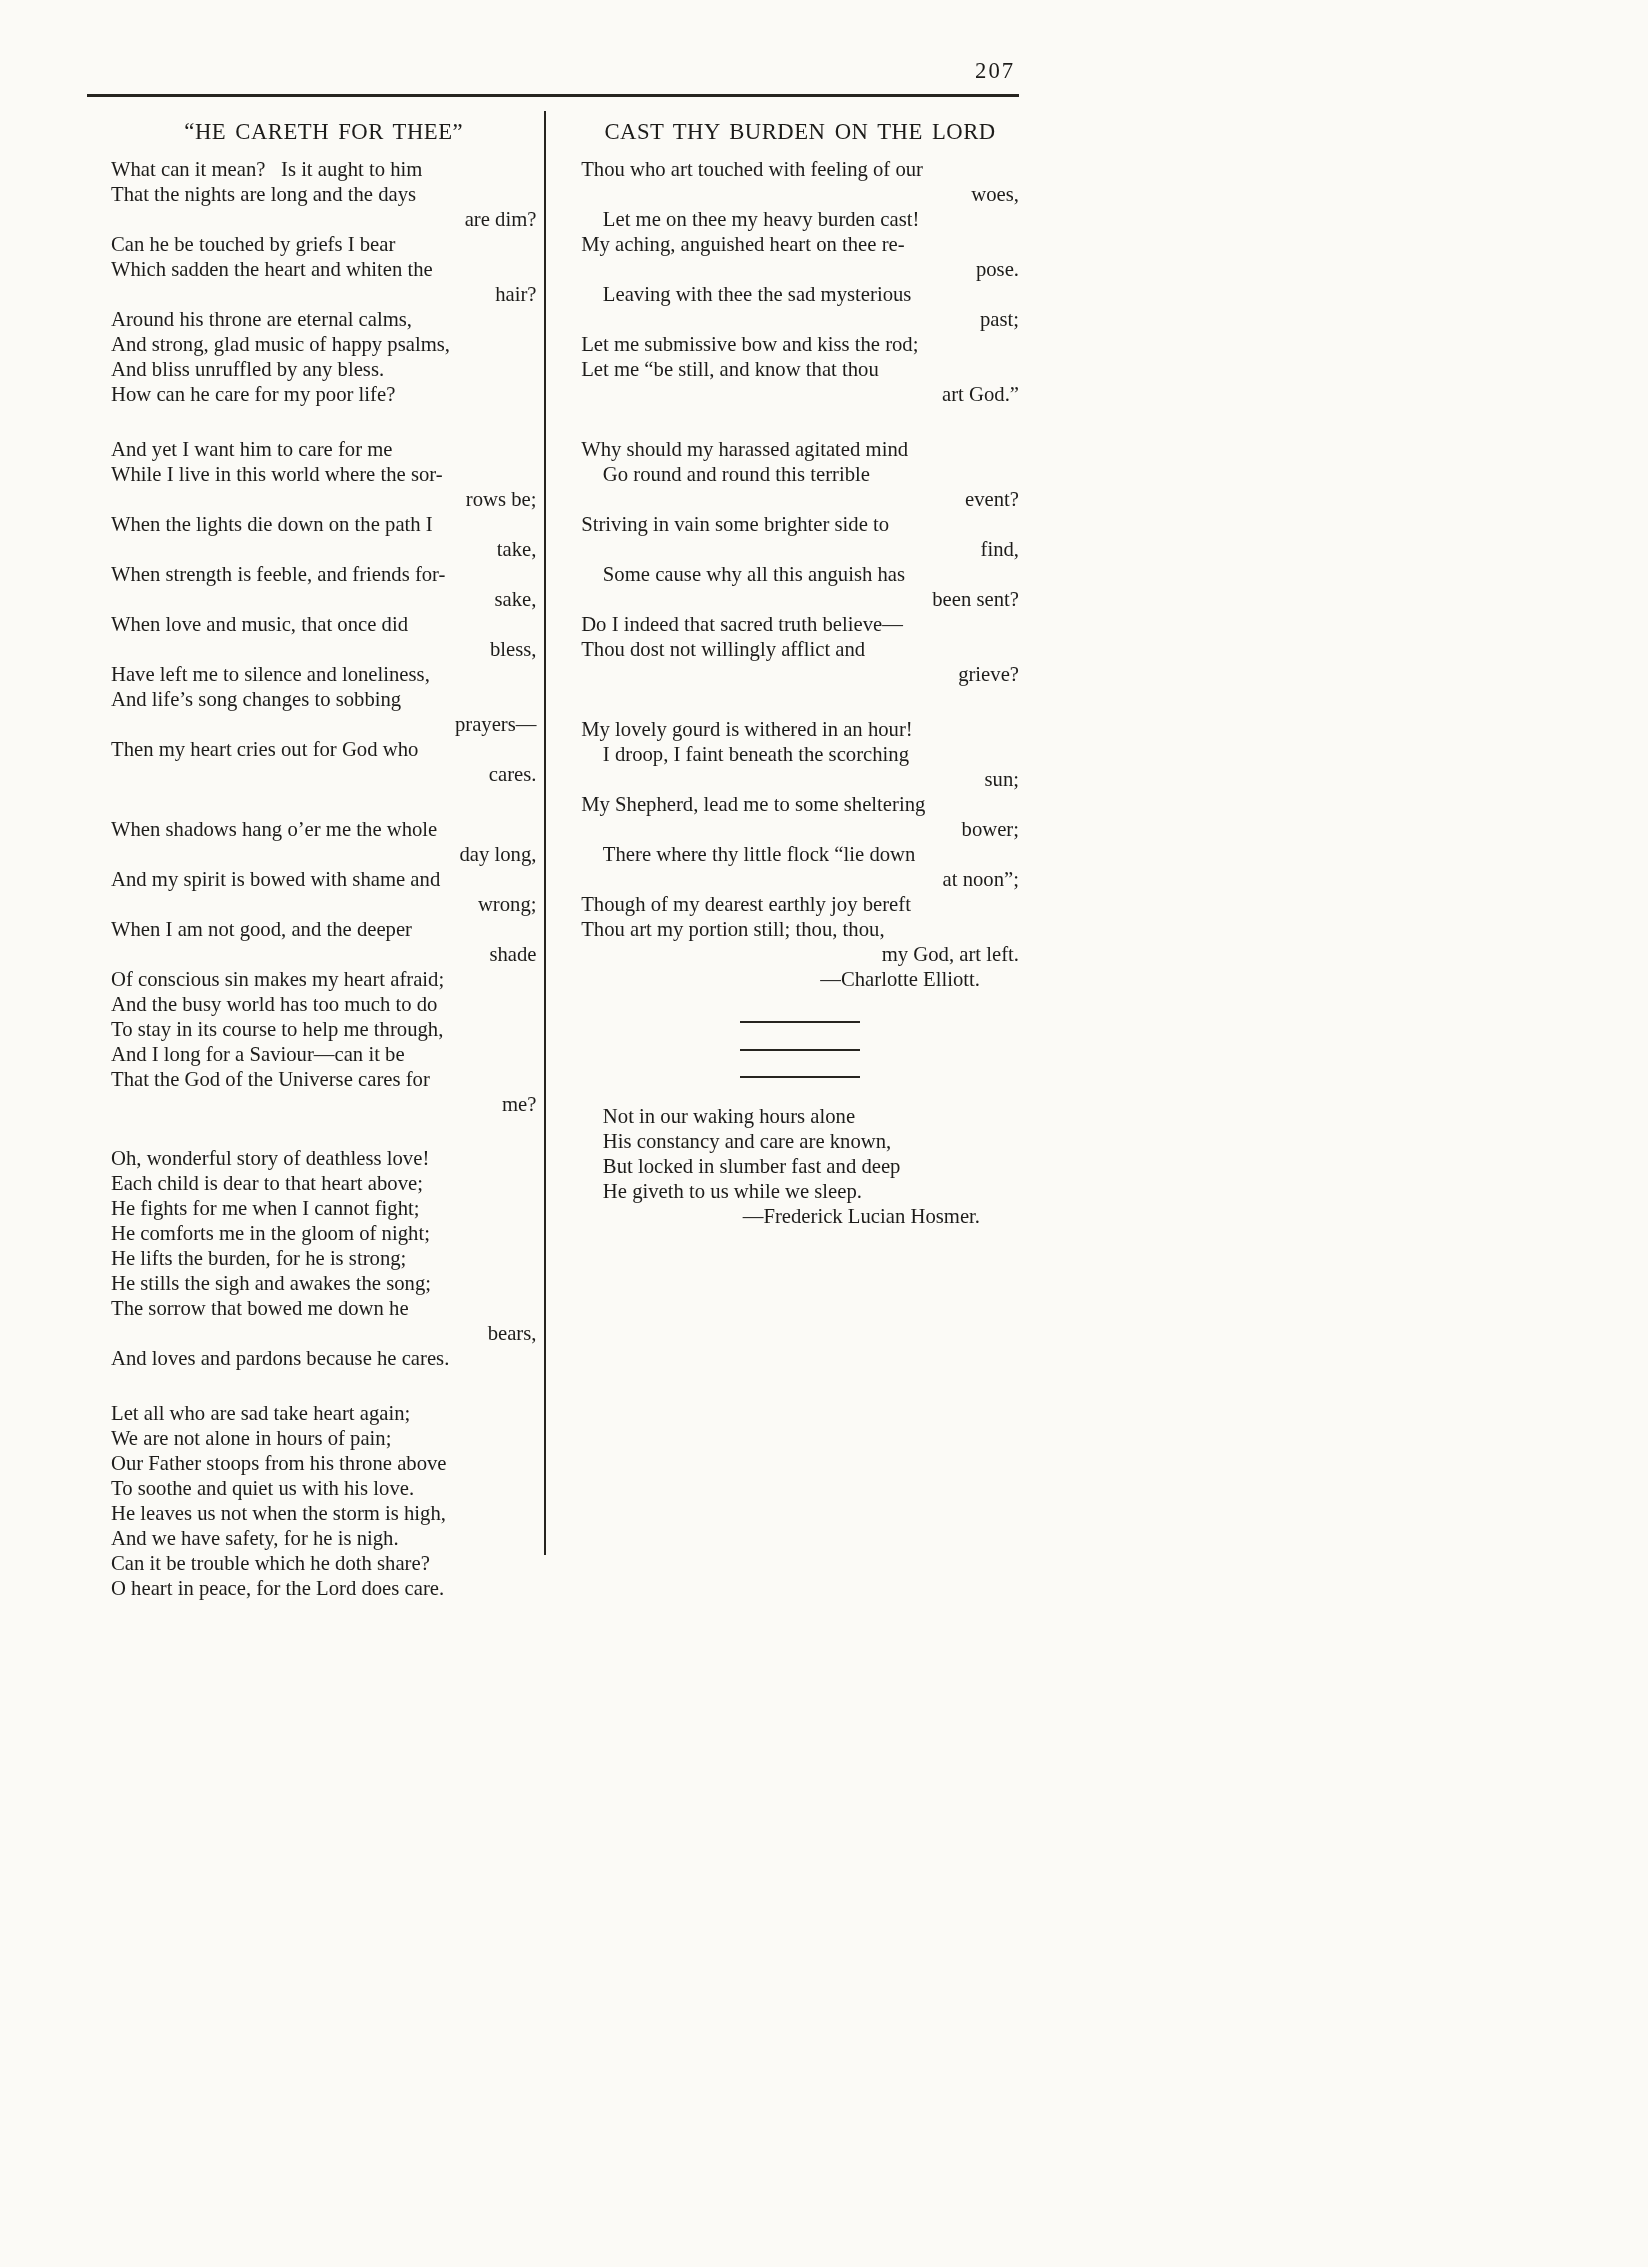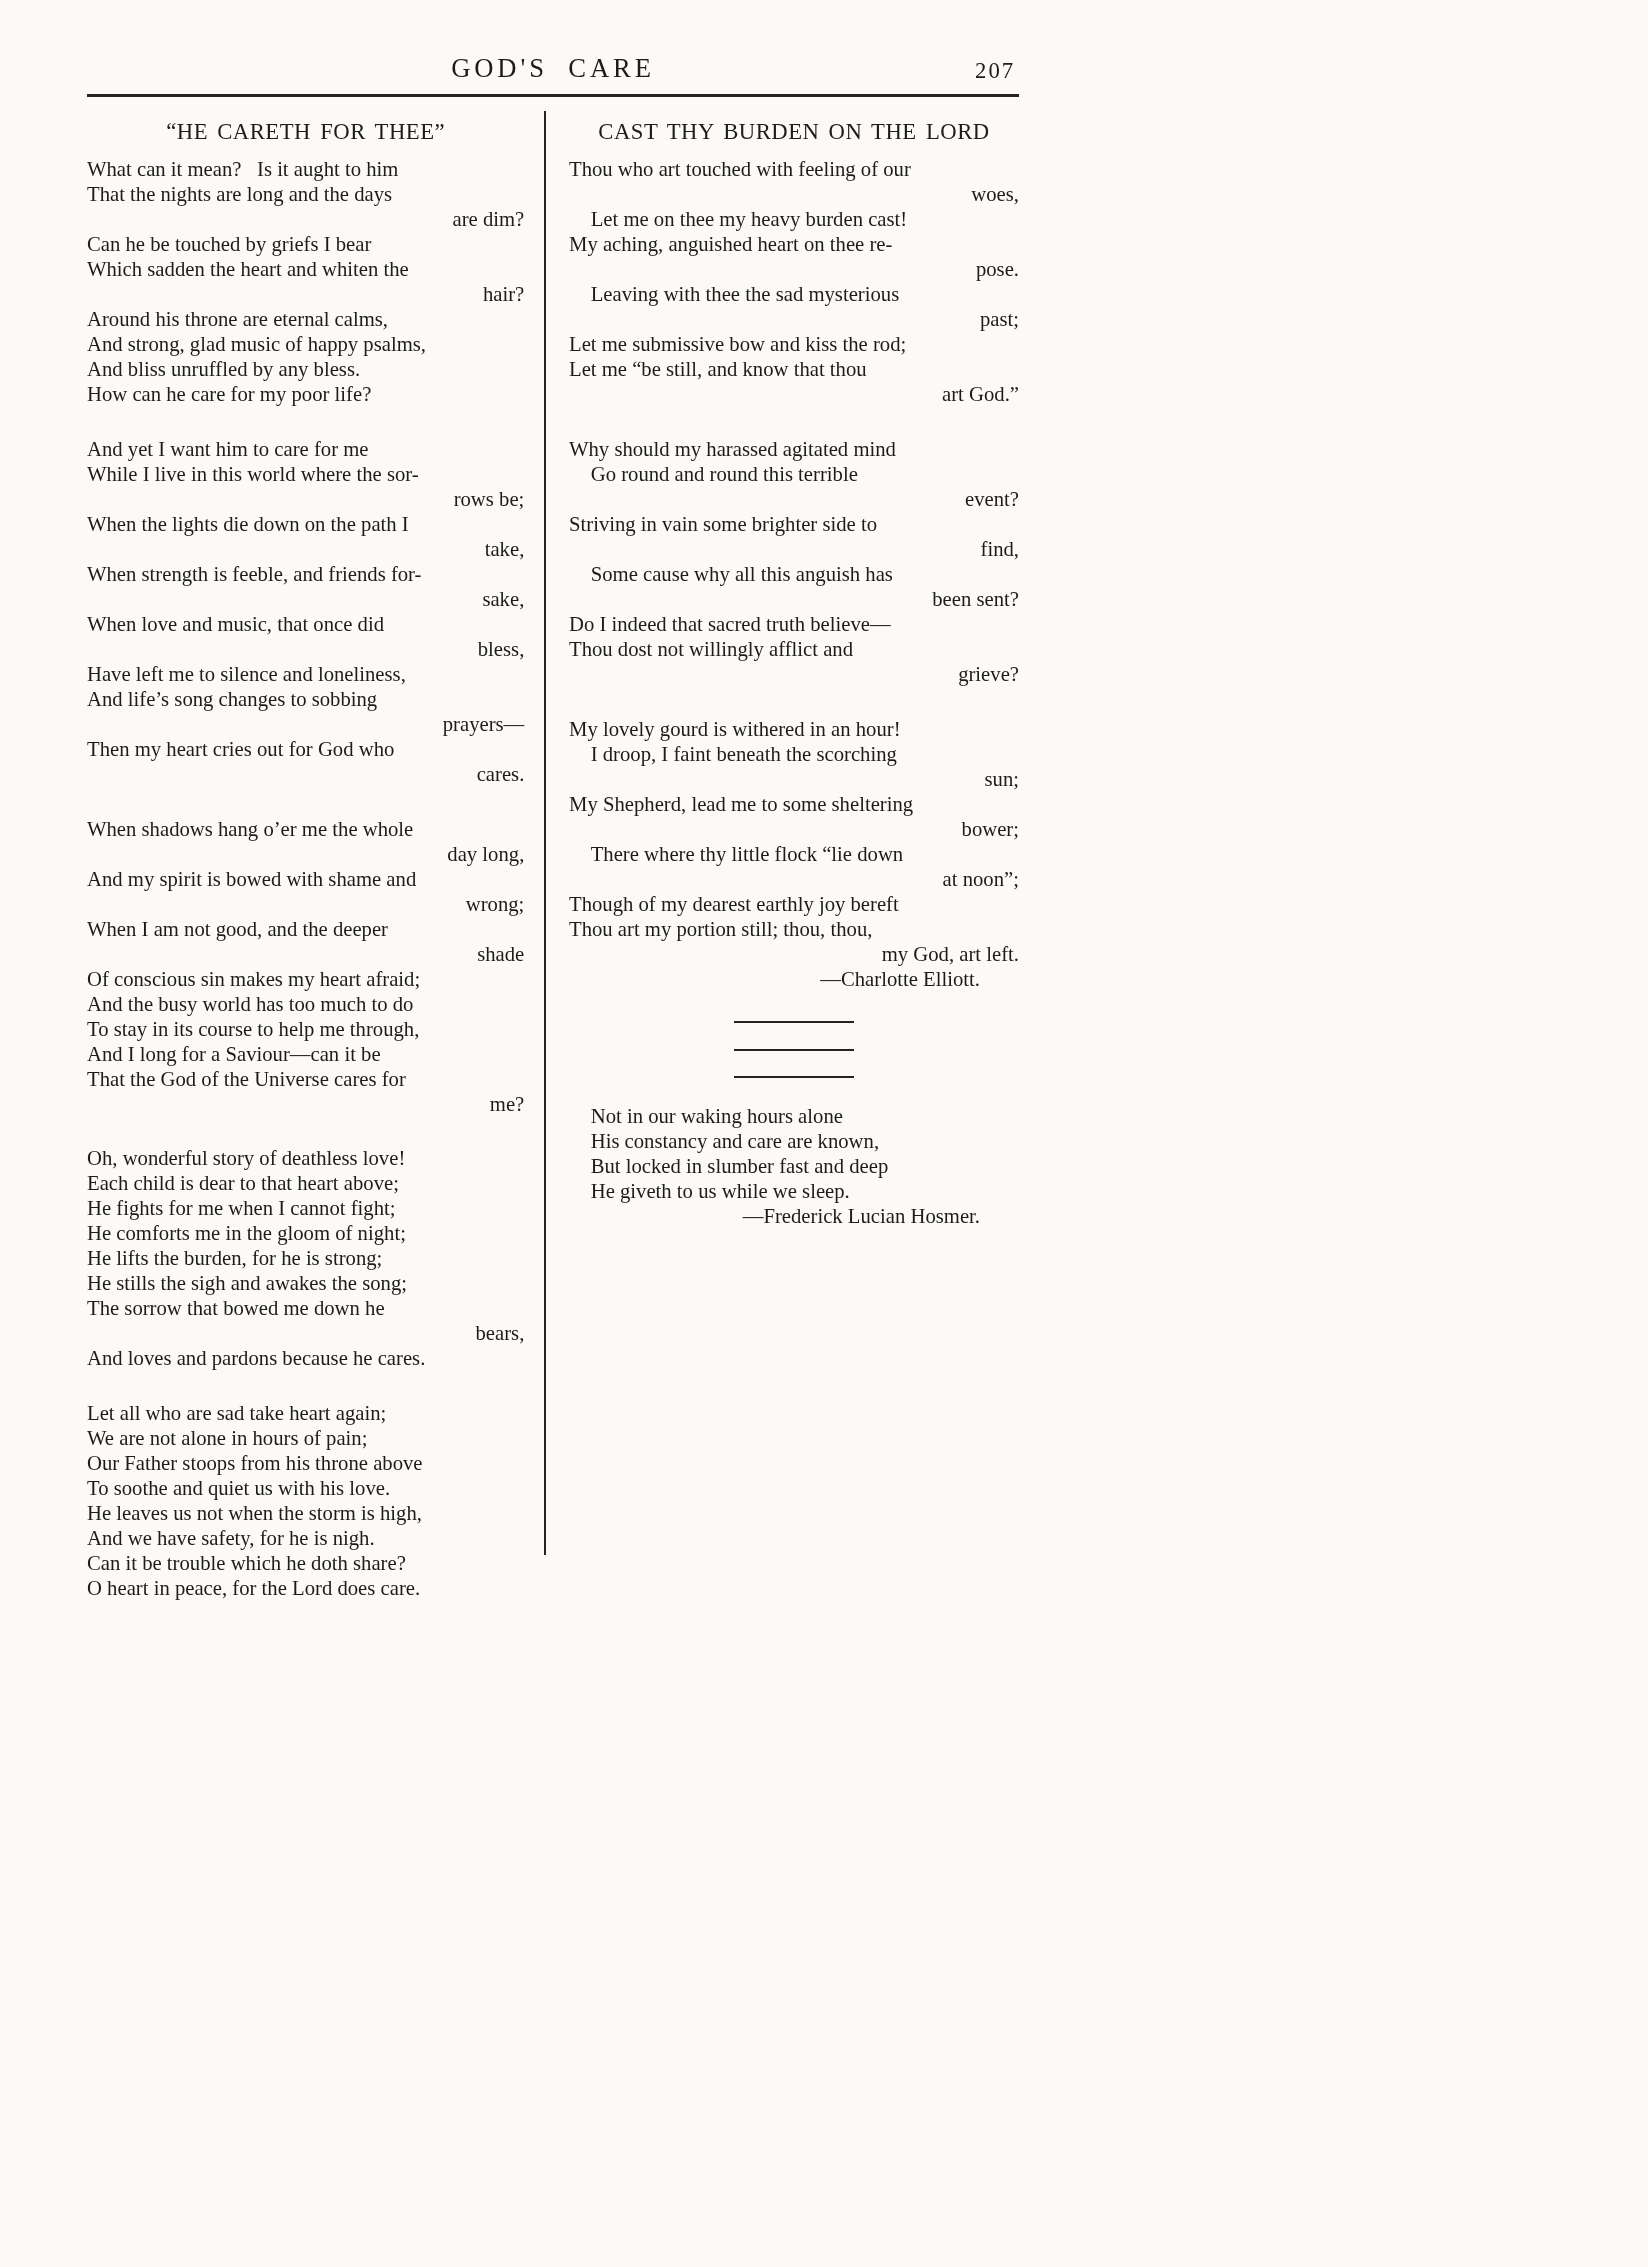--- a/index.html
+++ b/index.html
@@ -23,21 +23,21 @@
     letter-spacing: 3.9px; word-spacing: 9.9px;
   }
   .page-number { position: absolute; right: 3.9px; top: 8.9px; font-size: 22.7px; letter-spacing: 2px; margin-left: 7px; }
   .header-rule { height: 3px; background: var(--rule, #26241f); }
 
   .columns { position: relative; display: flex; padding-top: 21.7px; }
   .col-divider {
     position: absolute; left: 457px; top: 13.8px; width: 2px; height: 1444px;
     background: var(--rule, #26241f);
   }
-  .col-left  { width: 459px; padding-right: 21.7px; }
+  .col-left  { width: 459px; padding-right: 21.7px; margin-left: 24px; }
   .col-right { width: 473px; padding-left: 23px; }
 
   .poem-title {
     margin: 0 0 12.8px; font-size: 22.7px; font-weight: normal;
     text-align: center; letter-spacing: 0.5px; word-spacing: 3px;
   }
   .stanza { margin: 0 0 29.6px; }
   .line { font-size: 20.7px; line-height: 25px; white-space: pre-wrap; }
   .ind1 { padding-left: 21.7px; }
   .ind2 { padding-left: 45px; text-align: right; }
@@ -47,21 +47,20 @@
     background: var(--rule, #26241f);
   }
 </style>
 </head>
 <body>
 
 <div class="page">
   <div class="scan-area">
 
     <header class="page-header">
-      <h1 class="running-title">GOD'S CARE</h1>
       <div class="page-number">207</div>
     </header>
 
     <div class="header-rule"></div>
 
     <main class="columns">
       <div class="col-divider"></div>
       <section class="col-left">
           <h2 class="poem-title">“HE CARETH FOR THEE”</h2>
           <div class="stanza">

